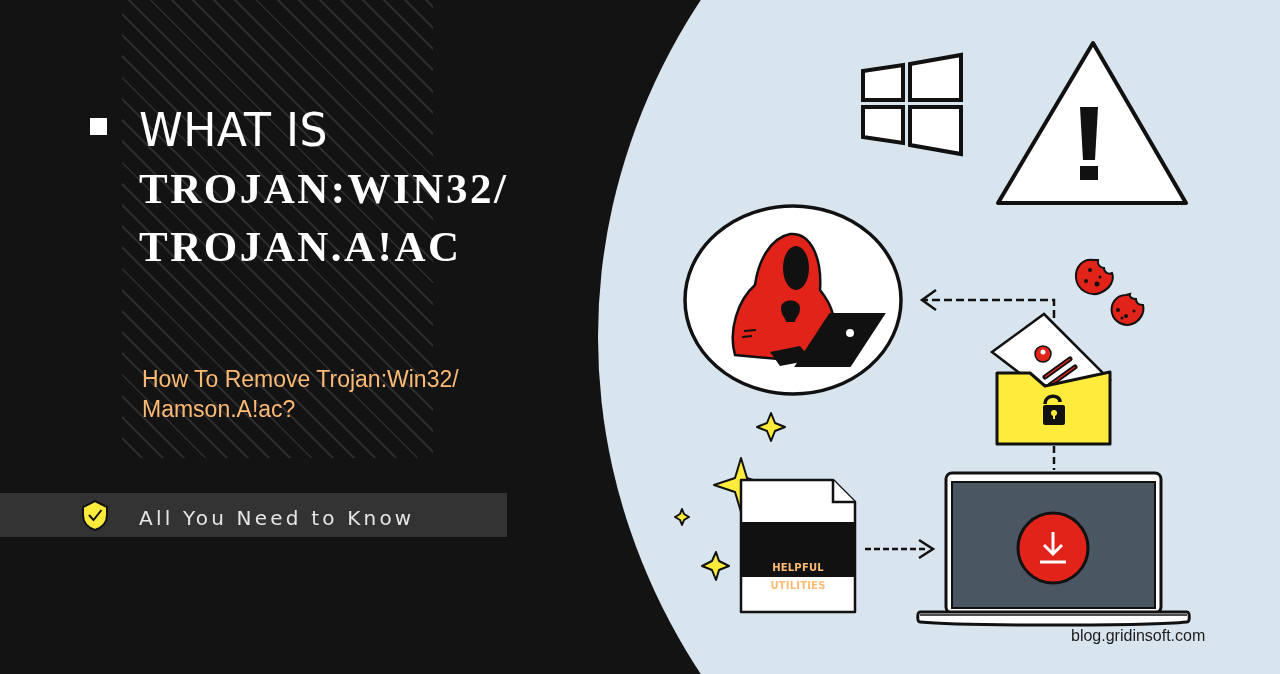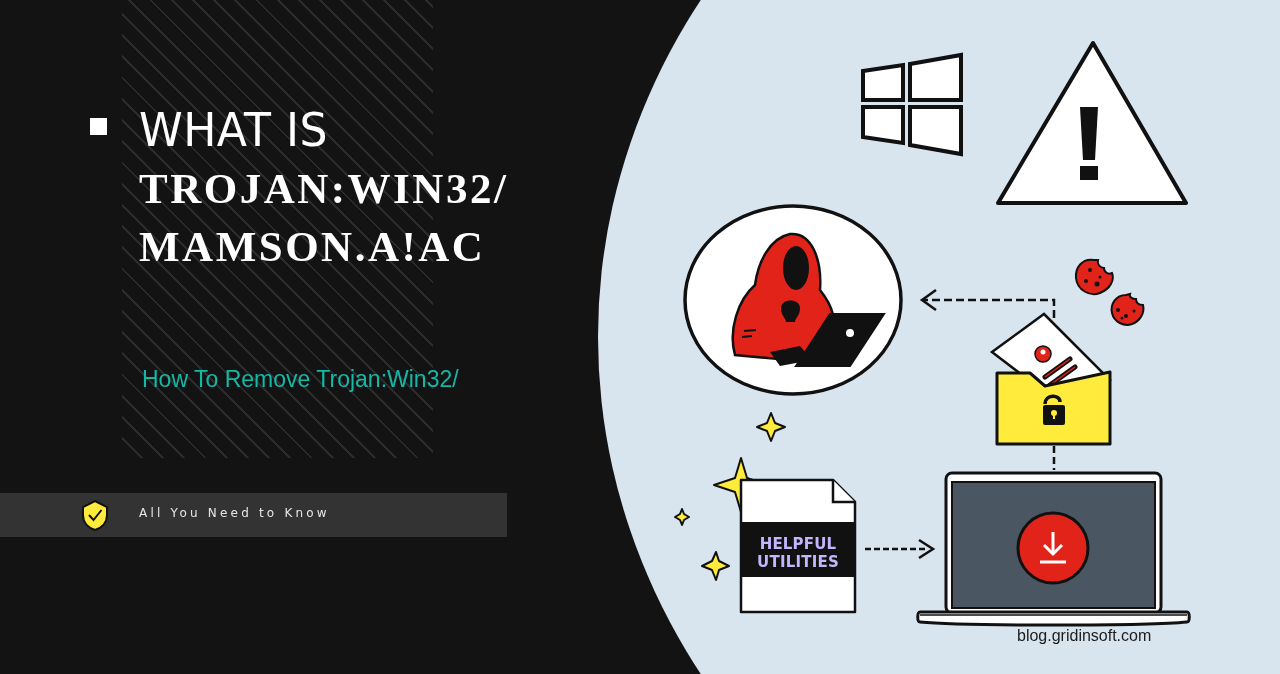--- a/index.html
+++ b/index.html
@@ -22,59 +22,60 @@
       font-size: 46px; font-weight: 300; letter-spacing: 0.5px; line-height: 52px;
       font-family: "DejaVu Sans", sans-serif; font-weight: normal; transform: scaleX(0.96); transform-origin: left;
     }
     .title-bold {
       position: absolute; left: 139px; top: 160px; color: #ffffff;
       font-size: 43px; font-weight: bold; letter-spacing: 2.5px; line-height: 58px;
       font-family: Liberation Serif, serif;
     }
     .title-bold div { white-space: nowrap; }
     .subtitle {
-      position: absolute; left: 142px; top: 364px; color: #14b8a6;
+      position: absolute; left: 142px; top: 364px; color: #fdba74;
       font-size: 23px; line-height: 30px; font-family: "Liberation Sans", sans-serif;
     }
     .bar {
       position: absolute; left: 0; top: 493px; width: 507px; height: 44px; background: #333333;
       display: flex; align-items: center;
     }
     .bar-shield { position: absolute; left: 80px; top: 6px; width: 30px; height: 33px; }
     .bar-text {
       position: absolute; left: 139px; top: 13px; color: #e6e6e6;
-      font-size: 12px; letter-spacing: 3.2px; font-family: "DejaVu Sans", sans-serif;
+      font-size: 20px; letter-spacing: 3.2px; font-family: "DejaVu Sans", sans-serif;
     }
 
     .art { position: absolute; left: 0; top: 0; width: 1280px; height: 674px; }
     .util-text {
-      position: absolute; left: 742px; top: 535px; width: 112px; text-align: center;
-      color: #c4b5fd; font-weight: bold; font-size: 15px; line-height: 18px;
+      position: absolute; left: 742px; top: 559px; width: 112px; text-align: center;
+      color: #fdba74; font-weight: bold; font-size: 10px; line-height: 18px;
       font-family: "DejaVu Sans", sans-serif; letter-spacing: 0.2px;
     }
     .url {
-      position: absolute; left: 1017px; top: 627px; color: #1c1c1c;
+      position: absolute; left: 1071px; top: 627px; color: #1c1c1c;
       font-size: 16px; font-family: "Liberation Sans", sans-serif;
     }
   </style>
 </head>
 <body>
 
 <div class="left-bg"></div>
 <div class="stripes"></div>
 <div class="right-ellipse"></div>
 
 <div class="bullet"></div>
 <div class="title-light">WHAT IS</div>
 <div class="title-bold">
   <div>TROJAN:WIN32/</div>
-  <div>MAMSON.A!AC</div>
+  <div>TROJAN.A!AC</div>
 </div>
 <div class="subtitle">
   <div>How To Remove Trojan:Win32/</div>
+  <div>Mamson.A!ac?</div>
 </div>
 
 <div class="bar">
   <svg class="bar-shield" viewBox="0 0 30 33">
     <path d="M15 2 L27 8 L27 16 C27 24 21 29 15 31 C9 29 3 24 3 16 L3 8 Z" fill="#ffeb3b" stroke="#111" stroke-width="2"></path>
     <path d="M9 16 L13.5 21 L21.5 11" fill="none" stroke="#111" stroke-width="2"></path>
   </svg>
   <span class="bar-text">All You Need to Know</span>
 </div>
 

